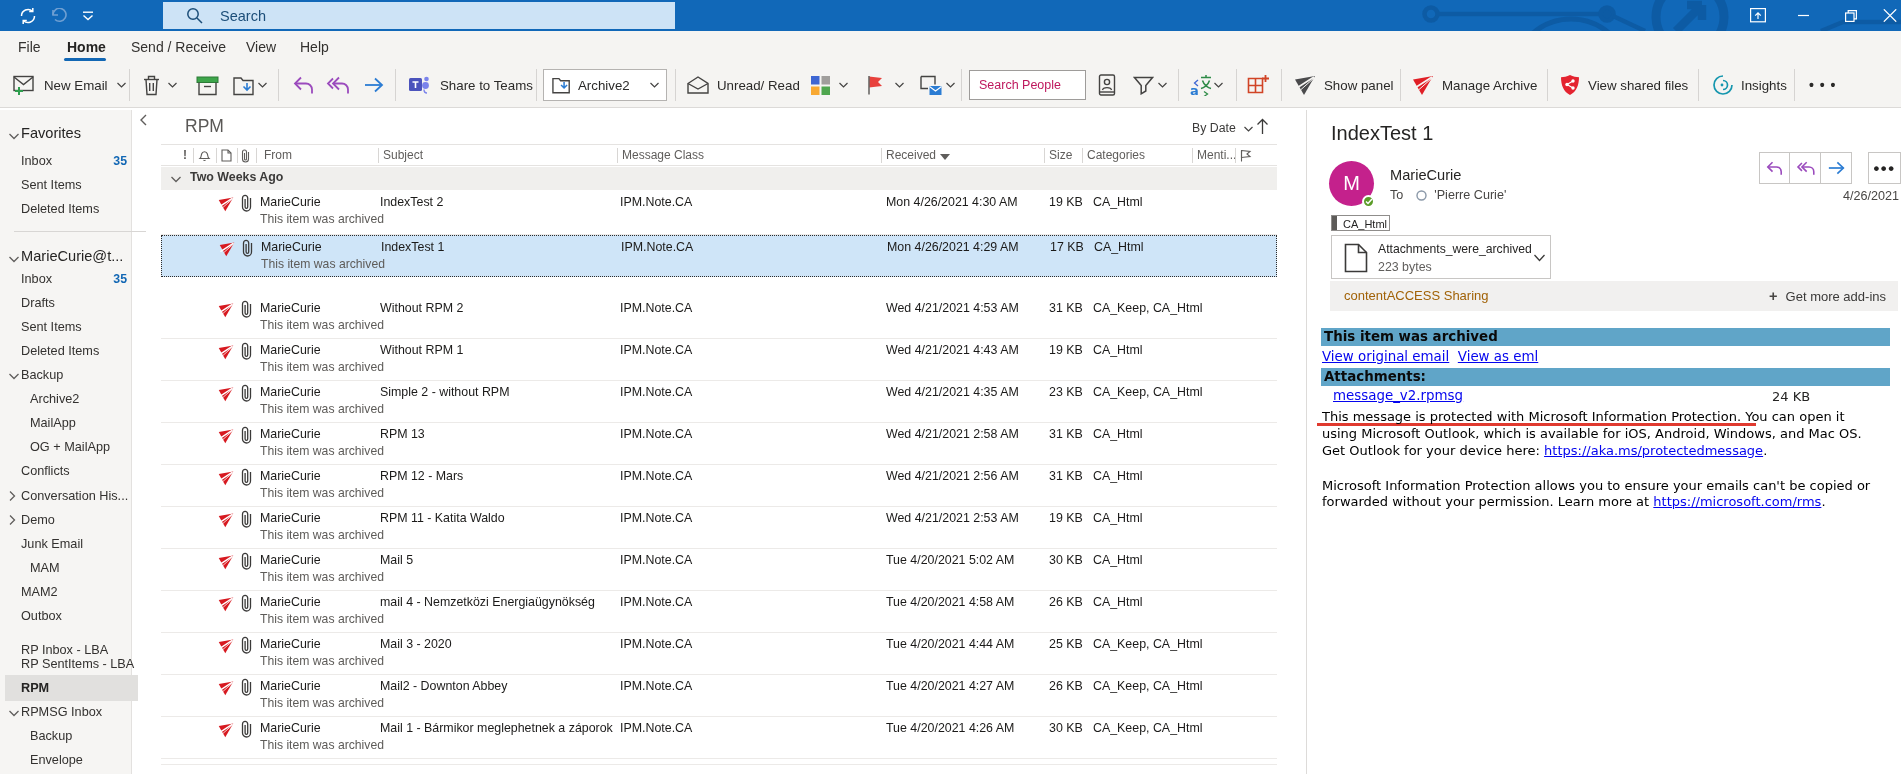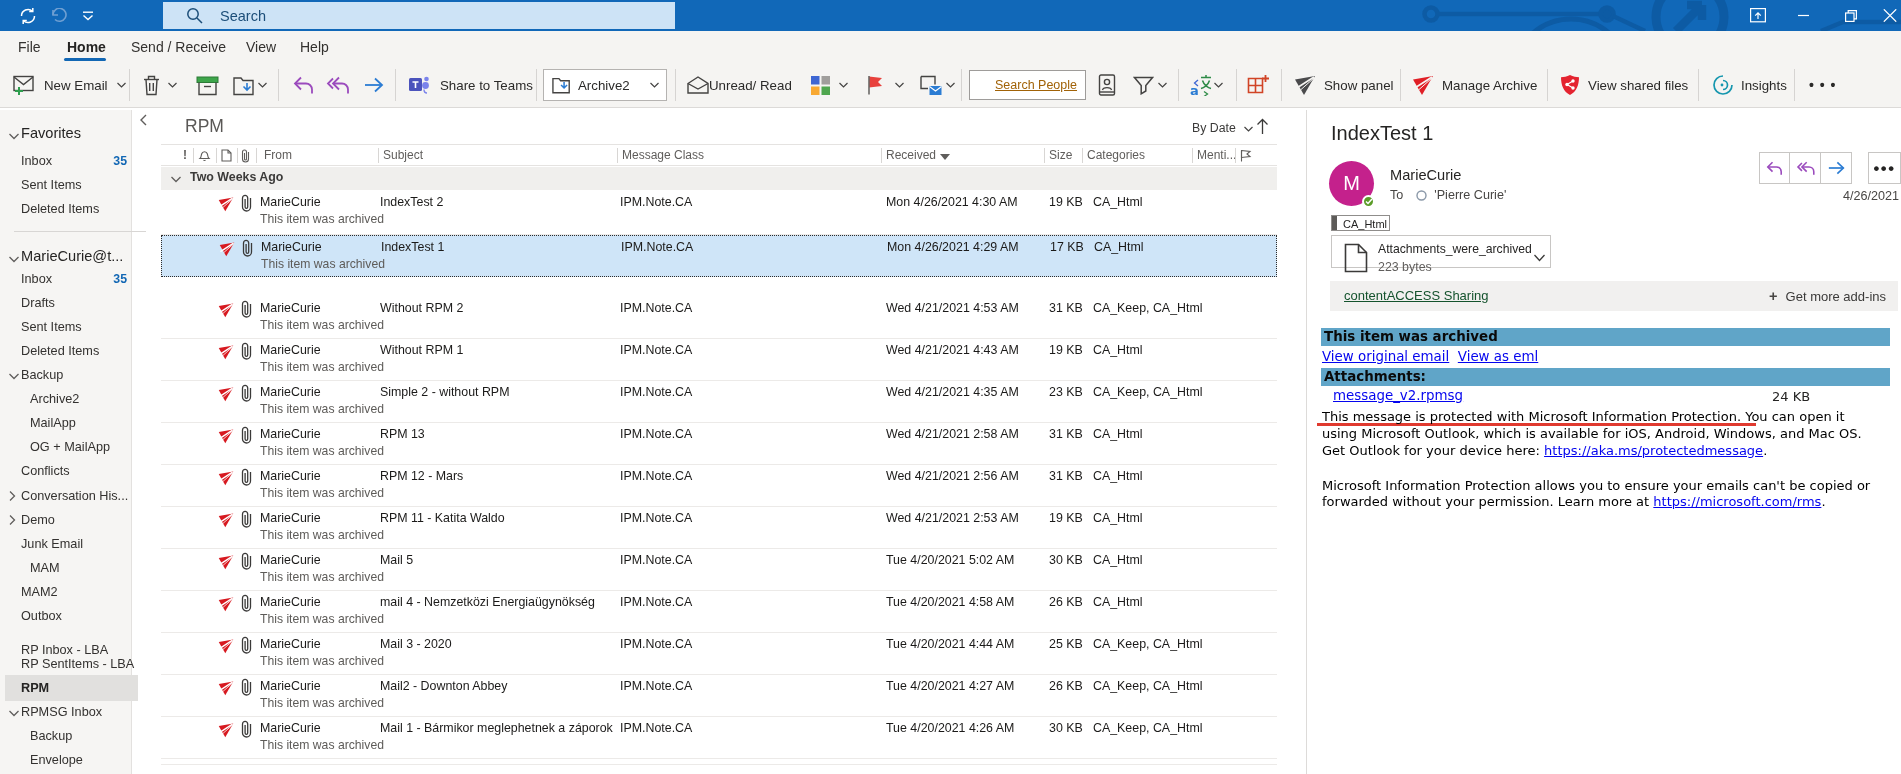--- a/index.html
+++ b/index.html
@@ -23,21 +23,21 @@
   #tab-underline { position:absolute; height:3px; background:#1267b4; top:27px; border-radius:2px; }
 
   
   #toolbar { position:absolute; left:0; top:62px; width:1901px; height:46px; background:#f5f4f2; border-bottom:1px solid #dcdad8; }
   .tb-item { position:absolute; top:0; height:46px; display:flex; align-items:center; }
   .tb-label { font-size:13.3px; color:#2b2a29; white-space:nowrap; }
   .tb-sep { position:absolute; top:7px; width:1px; height:32px; background:#d6d4d2; }
   .chev { display:inline-block; }
   .combo { position:absolute; top:7px; height:32px; background:#fff; border:1px solid #b5b3b1; display:flex; align-items:center; }
   .inputbox { position:absolute; top:8px; height:30px; background:#fff; border:1px solid #9e9c9a; display:flex; align-items:center; }
-  .inputbox span { font-size:12.5px; color:#a16207; margin-left:25px;text-decoration:underline; }
+  .inputbox span { font-size:12.5px; color:#be185d; margin-left:9px; }
 
   
   #content { position:absolute; left:0; top:110px; width:1901px; height:664px; }
   #sidebar { position:absolute; left:0; top:0; width:132px; height:664px; background:#f6f5f3; border-right:1px solid #e3e1df; }
   .sb-row { position:absolute; left:0; width:160px; height:24px; display:flex; align-items:center; white-space:nowrap; }
   .sb-header { font-size:14.6px; color:#252423; }
   .sb-item { font-size:12.7px; color:#33312f; }
   .sb-count { position:absolute; right:33px; font-size:12.3px; font-weight:700; color:#1267b4; }
   .sb-chev { position:absolute; left:9px; }
   .sb-sel { position:absolute; left:5px; top:-1px; width:133px; height:26px; background:#e1e0de; }
@@ -71,25 +71,25 @@
   .rp-btn:first-child { border-left:1px solid #c8c6c4; }
   #rp-more { position:absolute; left:561px; top:42px; width:33px; height:32px; border:1px solid #c8c6c4; display:flex; align-items:center; justify-content:center; font-size:16.5px; font-weight:700; color:#252423; letter-spacing:1.5px; }
   #rp-avatar { position:absolute; left:22px; top:51px; width:45px; height:45px; border-radius:50%; background:#c4218c; color:#fff; display:flex; align-items:center; justify-content:center; font-size:20px; }
   #rp-presence { position:absolute; left:55px; top:85px; width:13px; height:13px; border-radius:50%; background:#5b9c28; border:2px solid #fff; display:flex; align-items:center; justify-content:center; }
   #rp-sender { position:absolute; left:83px; top:57px; font-size:14.6px; color:#252423; }
   #rp-to-row { position:absolute; left:83px; top:78px; font-size:12.6px; color:#484644; display:flex; align-items:center; }
   #rp-date { position:absolute; right:2px; top:79px; font-size:12.6px; color:#484644; }
   #rp-tag { position:absolute; left:24px; top:105px; width:59px; height:16px; border:1px solid #8f8d8b; background:#fff; }
   #rp-tag .bar { position:absolute; left:0; top:0; width:5px; height:14px; background:#5d5b59; }
   #rp-tag span { position:absolute; left:11px; top:1.5px; font-size:11px; color:#252423; }
-  #rp-card { position:absolute; left:24px; top:125px; width:220px; height:33px; border:1px solid #c8c6c4; background:#fff; }
+  #rp-card { position:absolute; left:24px; top:125px; width:220px; height:44px; border:1px solid #c8c6c4; background:#fff; }
   #rp-card .nm { position:absolute; left:46px; top:6px; font-size:12.2px; color:#252423; }
   #rp-card .sz { position:absolute; left:46px; top:24px; font-size:12.4px; color:#605e5c; }
   #rp-addins { position:absolute; left:23px; top:171px; width:568px; height:30px; background:#f1f0ef; }
-  #rp-addins .l { position:absolute; left:14px; top:7px; font-size:13px; color:#14532d;text-decoration:underline; }
+  #rp-addins .l { position:absolute; left:14px; top:7px; font-size:13px; color:#a16207; }
   #rp-addins .r { position:absolute; right:12px; top:7px; font-size:13px; color:#3b3a39; }
   #rp-addins .plus { color:#484644; font-size:14.5px; font-weight:700; margin-right:8px; }
 
   #rp-body { position:absolute; left:0; top:0; width:594px; height:664px; font-family:"DejaVu Sans", sans-serif; }
   .banner { position:absolute; left:14px; width:569px; height:18px; background:#60a5c8; }
   .banner span { position:absolute; left:3px; top:1px; font-size:13.4px; font-weight:700; color:#0a0a0a; white-space:nowrap; }
   .blink { color:#0404ee; text-decoration:underline; }
   #rp-links { position:absolute; left:15px; top:239px; font-size:13.4px; white-space:nowrap; }
   #rp-attline { position:absolute; left:26px; top:278px; font-size:13.4px; white-space:nowrap; }
   #rp-attsize { position:absolute; left:465px; top:279px; font-size:13px; color:#252423; }
@@ -275,21 +275,21 @@
         <path d="M0.5,1 L4.5,5 L8.5,1"></path>
       </svg>
   </div>
   <div class="tb-sep" style="left:675px;"></div>
 
   <div class="tb-item" style="left:687px;">
     <svg width="22" height="18" viewBox="0 0 22 18" fill="none" stroke="#444342" stroke-width="1.4">
       <path d="M1,7.5 L11,1 L21,7.5 V17 H1 Z"></path>
       <path d="M1,7.5 L11,13 L21,7.5"></path>
     </svg>
-    <span class="tb-label" style="">Unread/ Read</span>
+    <span class="tb-label" style="margin-left:8px;">Unread/ Read</span>
   </div>
 
   <div class="tb-item" style="left:810px;">
     <svg width="21" height="21" viewBox="0 0 21 21">
       <rect x="1" y="1" width="8.5" height="8.5" fill="#3e66d3"></rect>
       <rect x="11.5" y="1" width="8.5" height="8.5" fill="#a09e9c"></rect>
       <rect x="1" y="11.5" width="8.5" height="8.5" fill="#f8a832"></rect>
       <rect x="11.5" y="11.5" width="8.5" height="8.5" fill="#4fa64f"></rect>
     </svg>
   </div>

